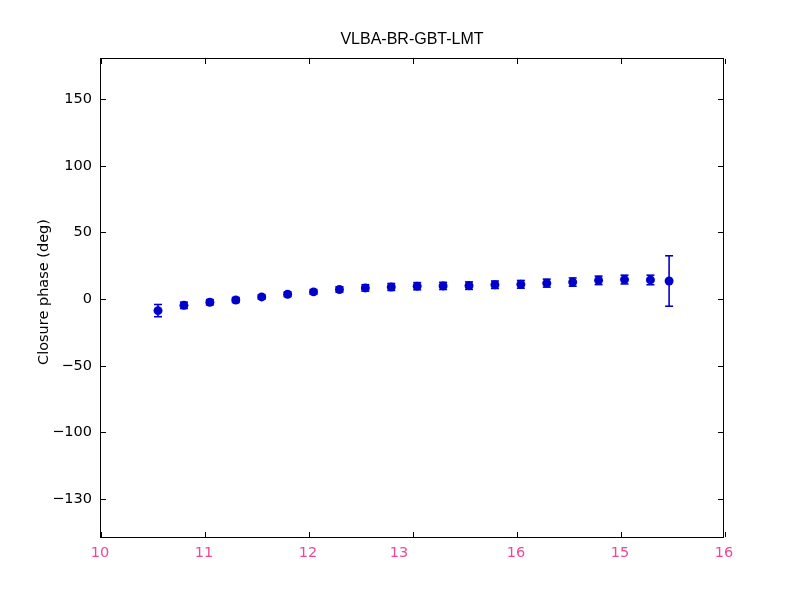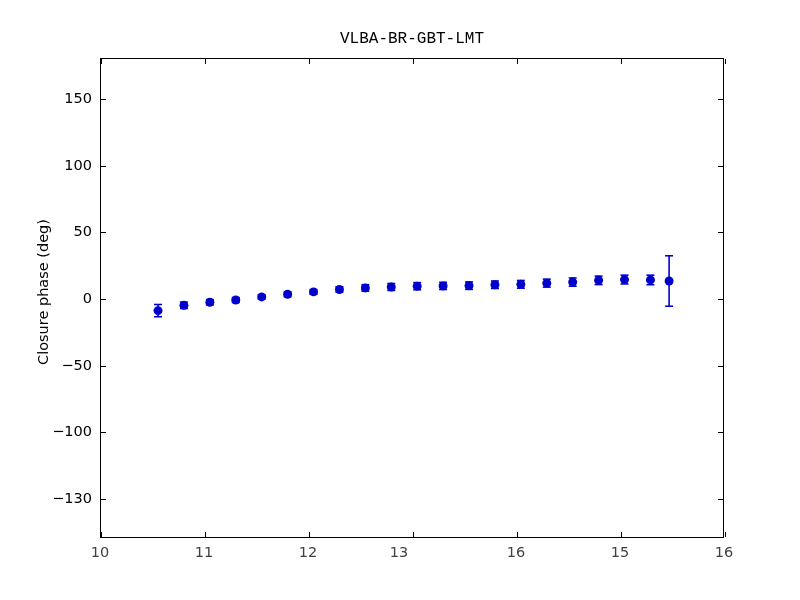--- a/index.html
+++ b/index.html
@@ -20,21 +20,21 @@
     background: #ffffff;
   }
   #chart-title {
     position: absolute;
     left: 100px;
     top: 30px;
     width: 624px;
     text-align: center;
     font-size: 16px;
     color: #000000;
-    font-family: Liberation Mono, monospace;
+    font-family: Liberation Sans, sans-serif;
     white-space: nowrap;
   }
   #plot-area {
     position: absolute;
     left: 100px;
     top: 58px;
     width: 624px;
     height: 480px;
     border: 1px solid #000000;
     box-sizing: border-box;
@@ -58,21 +58,21 @@
   .tick-y {
     position: absolute;
     height: 1px;
     background: #000000;
   }
   .tick-y.left { left: 0; width: 5px; }
   .tick-y.right { right: 0; width: 5px; }
   .ticklabel-x {
     position: absolute;
     font-size: 14.5px;
-    color: #404040;
+    color: #ec4899;
     transform: translateX(-50%);
     white-space: nowrap;
   }
   .ticklabel-y {
     position: absolute;
     font-size: 14.5px;
     color: #000000;
     transform: translateY(-50%);
     text-align: right;
     white-space: nowrap;

